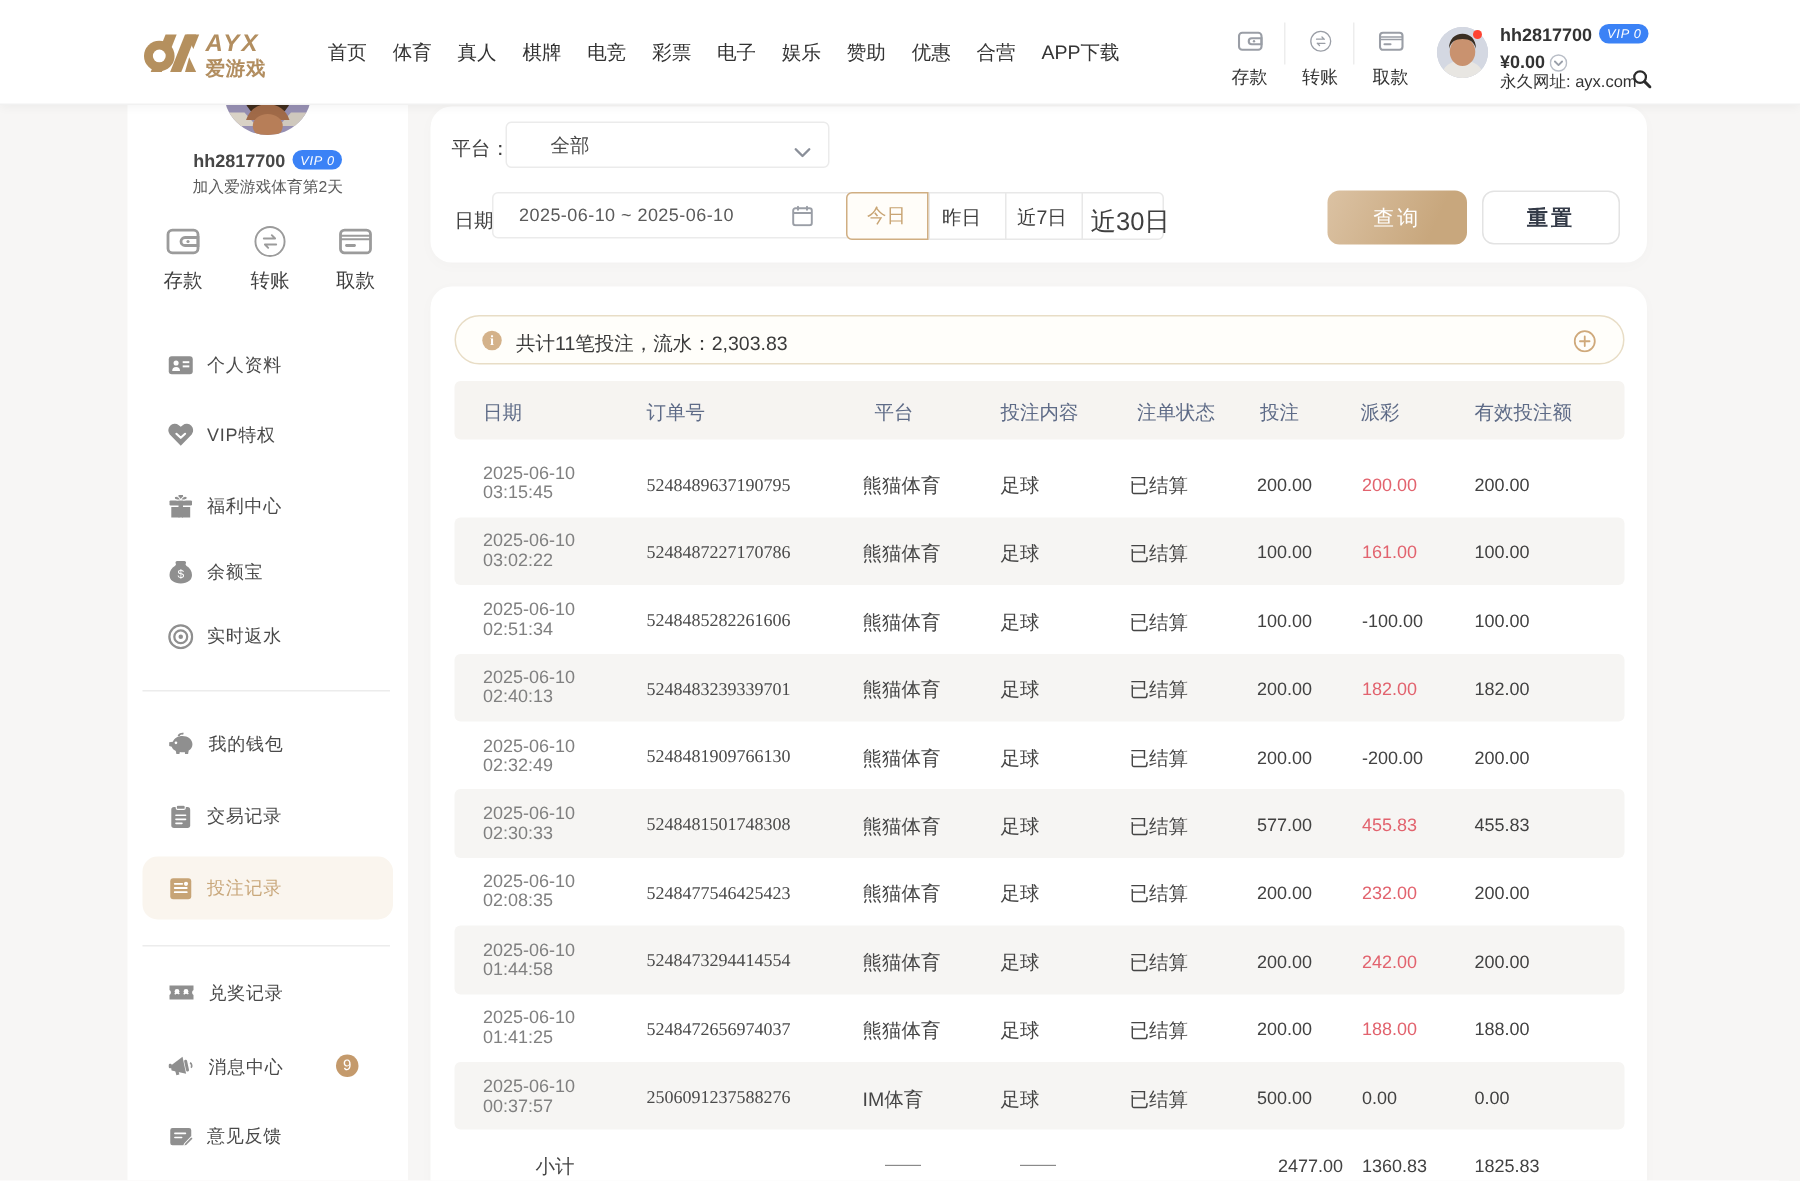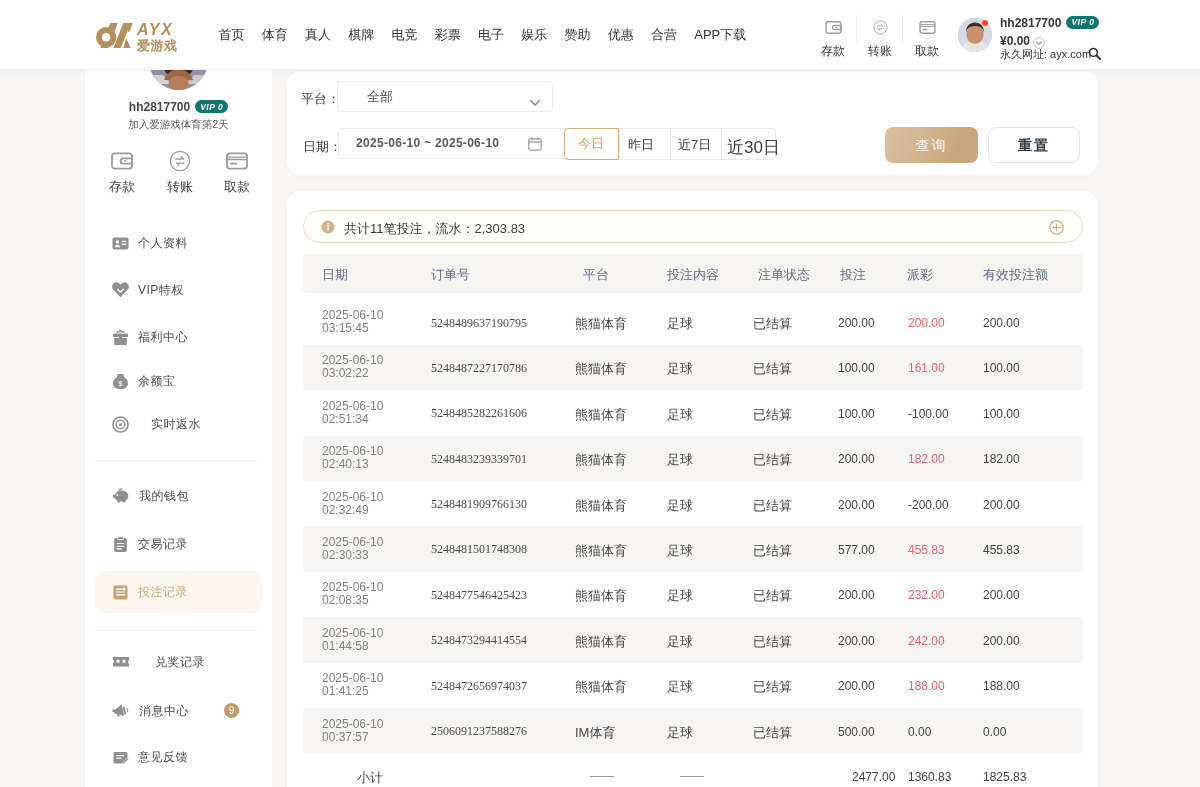--- a/index.html
+++ b/index.html
@@ -14,21 +14,21 @@
 .logoTxt2{position:absolute;left:137px;top:37px;font-size:13px;font-weight:bold;color:#b28e60;letter-spacing:0.5px;}
 #nav{position:absolute;left:218.5px;top:0;height:70px;display:flex;align-items:center;}
 #nav span{font-size:13px;color:#333;margin-right:17.25px;letter-spacing:0;white-space:nowrap;}
 .hicon{position:absolute;top:20px;width:44px;text-align:center;}
 .hicon svg{display:block;margin:0 auto;}
 .hicon .lb{display:block;font-size:12px;color:#333;margin-top:8px;}
 .hsep{position:absolute;top:15px;width:1px;height:28px;background:#ededed;}
 #hav{position:absolute;left:958px;top:18px;width:34px;height:34px;border-radius:50%;overflow:hidden;background:#c7ccd9;}
 #hdot{position:absolute;left:982px;top:20px;width:6px;height:6px;border-radius:50%;background:#f43;z-index:3;}
 .uname{position:absolute;left:1000px;top:15.5px;font-size:12px;color:#333;font-weight:600;}
-.vipb{display:inline-block;background:#0f766e;color:#fff;font-size:8.5px;font-style:italic;font-weight:bold;
+.vipb{display:inline-block;background:#3b82f6;color:#fff;font-size:8.5px;font-style:italic;font-weight:normal;
   border-radius:6.5px;padding:1.5px 5px;letter-spacing:0.5px;vertical-align:1.5px;margin-left:5px;}
 .umoney{position:absolute;left:1000px;top:33.5px;font-size:12px;color:#333;font-weight:600;}
 .uurl{position:absolute;left:1000px;top:47px;font-size:11px;color:#333;}
 
 
 #side{position:absolute;left:85px;top:70px;width:187px;height:717px;background:#fff;}
 #sav{position:absolute;left:64px;top:-39px;width:59px;height:59px;border-radius:50%;overflow:hidden;}
 .srow1{position:absolute;left:0;top:30px;width:187px;text-align:center;font-size:12px;color:#474747;font-weight:600;white-space:nowrap;}
 .sjoin{position:absolute;left:0;top:48px;width:187px;text-align:center;font-size:10.5px;color:#5c5c5c;}
 .qicon{position:absolute;top:80px;width:48px;text-align:center;}
@@ -217,21 +217,21 @@
       <span class="t">福利中心</span>
     </div>
 <div class="mitem" style="top:290px;">
       <svg width="17" height="17" viewBox="0 0 17 17">
         <path d="M6 2h5l1.2 2.2c2.4 1.3 3.8 3.6 3.8 6.2 0 3.4-2.9 5.6-7.5 5.6S1 13.8 1 10.4C1 7.8 2.4 5.5 4.8 4.2z" fill="#8f8f8f"></path>
         <rect x="5" y="1" width="7" height="2.1" rx="1" fill="#8f8f8f"></rect>
         <text x="8.5" y="12.6" font-size="8" fill="#fff" text-anchor="middle" font-family="Liberation Sans">$</text>
       </svg>
       <span class="t">余额宝</span>
     </div>
-<div class="mitem" style="top:333px;gap:13px;">
+<div class="mitem" style="top:333px;">
       <svg width="17" height="17" viewBox="0 0 17 17">
         <circle cx="8.5" cy="8.5" r="7.6" fill="none" stroke="#8f8f8f" stroke-width="1.5"></circle>
         <circle cx="8.5" cy="8.5" r="4.3" fill="none" stroke="#8f8f8f" stroke-width="1.5"></circle>
         <circle cx="8.5" cy="8.5" r="1.5" fill="#8f8f8f"></circle>
       </svg>
       <span class="t">实时返水</span>
     </div>
 <div class="mitem" style="top:453px;">
       <svg width="17" height="17" viewBox="0 0 17 17">
         <rect x="2.2" y="2" width="12.6" height="14" rx="1.8" fill="#8f8f8f"></rect>
@@ -249,21 +249,21 @@
       <span class="t">我的钱包</span>
     </div>
 <div class="mitem act" style="top:501px;">
       <svg width="17" height="17" viewBox="0 0 17 17">
         <rect x="1.5" y="1.5" width="14" height="14" rx="2" fill="#c7a476"></rect>
         <path d="M4.5 5.2h5M4.5 8h8M4.5 10.8h8" stroke="#fff" stroke-width="1.2" stroke-linecap="round"></path>
         <circle cx="12" cy="5.2" r="1.4" fill="#fff"></circle>
       </svg>
       <span class="t">投注记录</span>
     </div>
-<div class="mitem" style="top:571px;gap:16px;">
+<div class="mitem" style="top:571px;">
       <svg width="18" height="15" viewBox="0 0 18 15">
         <path d="M1 3.5h16v3a2 2 0 0 0 0 3.4v3H1v-3a2 2 0 0 0 0-3.4z" fill="#8f8f8f" transform="translate(0,-1.5)"></path>
         <circle cx="6" cy="6" r="1.6" fill="#fff"></circle>
         <circle cx="12" cy="6" r="1.6" fill="#fff"></circle>
         <path d="M4.5 9.5c1-1.2 2.3-1.2 3 0m3 0c1-1.2 2.3-1.2 3 0" stroke="#fff" stroke-width="1" fill="none" transform="translate(0,-1.7)"></path>
       </svg>
       <span class="t">兑奖记录</span>
     </div>
 <div class="mitem" style="top:620px;">
       <svg width="18" height="16" viewBox="0 0 18 16">
@@ -289,21 +289,21 @@
   <div class="mbadge" style="top:633px;">9</div>
 </div>
 
 <div class="card" id="card1">
   <span class="flab" style="left:14px;top:19px;">平台：</span>
   <div class="fbox" style="left:50px;top:10px;width:216px;height:31px;line-height:29px;padding-left:29px;">全部</div>
   <div class="abs" style="left:242px;top:22px;"><svg width="12" height="8" viewBox="0 0 12 8">
         <path d="M1.5 1.5 6 6l4.5-4.5" fill="none" stroke="#8a8f99" stroke-width="1.6" stroke-linecap="round" stroke-linejoin="round"></path>
       </svg></div>
   <span class="flab" style="left:16px;top:67px;">日期：</span>
-  <div class="fbox" style="left:51px;top:57px;width:255px;height:31px;line-height:29px;font-weight:bold;">
+  <div class="fbox" style="left:41px;top:57px;width:255px;height:31px;line-height:29px;">
      <span style="position:absolute;left:17px;font-size:12px;color:#5a5a5a;letter-spacing:0.3px;">2025-06-10 ~ 2025-06-10</span>
   </div>
   <div class="abs" style="left:241px;top:66px;"><svg width="14" height="14" viewBox="0 0 14 14">
         <rect x="0.8" y="1.8" width="12.4" height="11.4" rx="1.5" fill="none" stroke="#9a9ea6" stroke-width="1.3"></rect>
         <path d="M0.8 5h12.4" stroke="#9a9ea6" stroke-width="1.3"></path>
         <path d="M4 0.8v2M10 0.8v2" stroke="#9a9ea6" stroke-width="1.3" stroke-linecap="round"></path>
       </svg></div>
 
   <div style="position:absolute;left:276.5px;top:57px;width:212.5px;height:32px;border:1px solid #e8e8e8;border-radius:4px;background:#fff;"></div>
   <div style="position:absolute;left:331.5px;top:57px;width:1px;height:32px;background:#e8e8e8;"></div>

